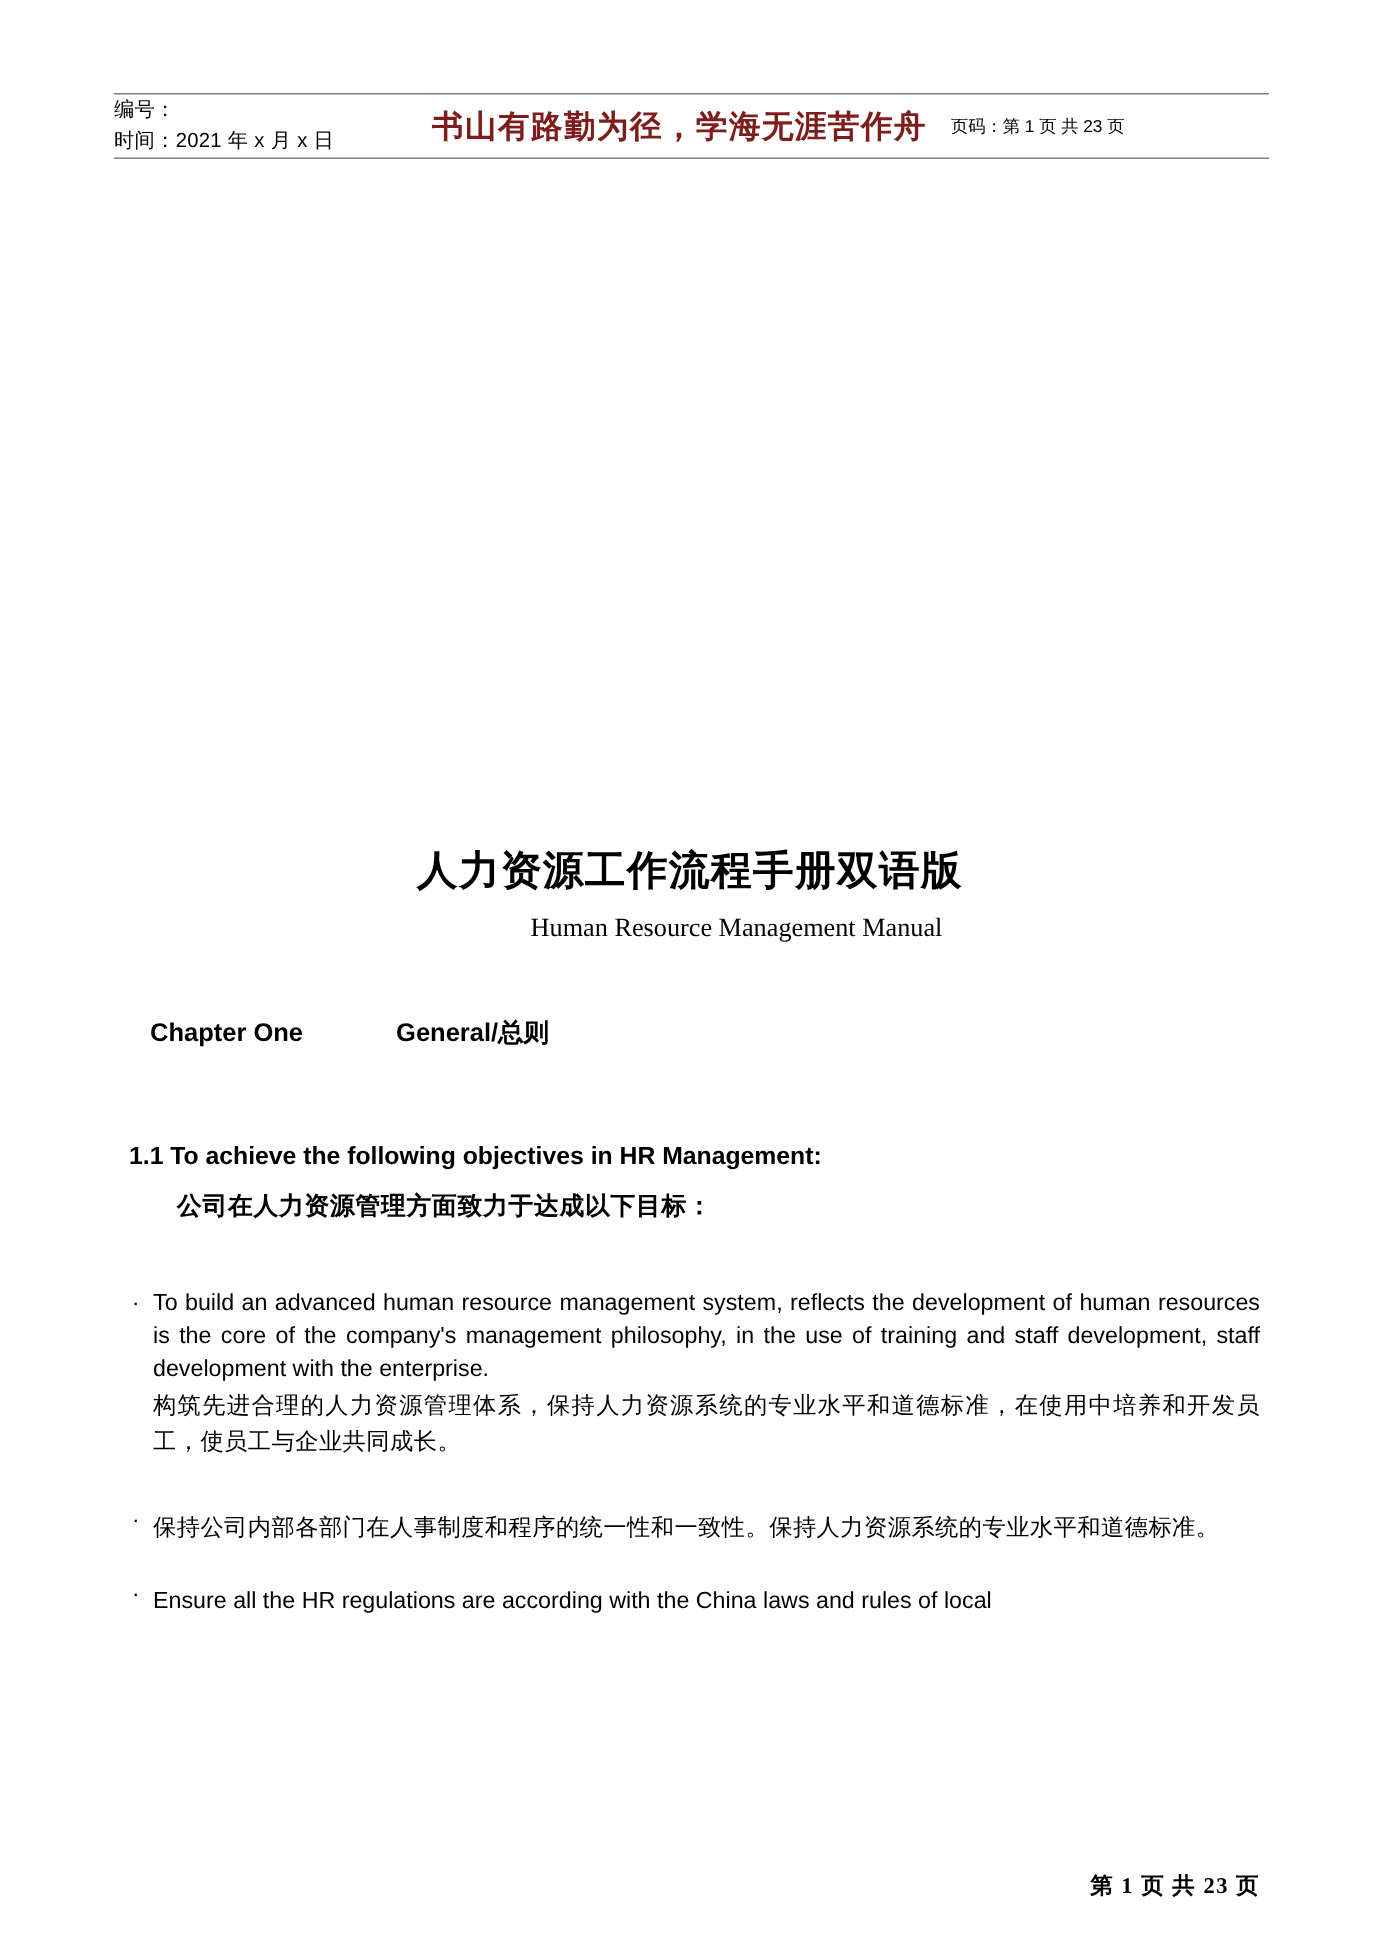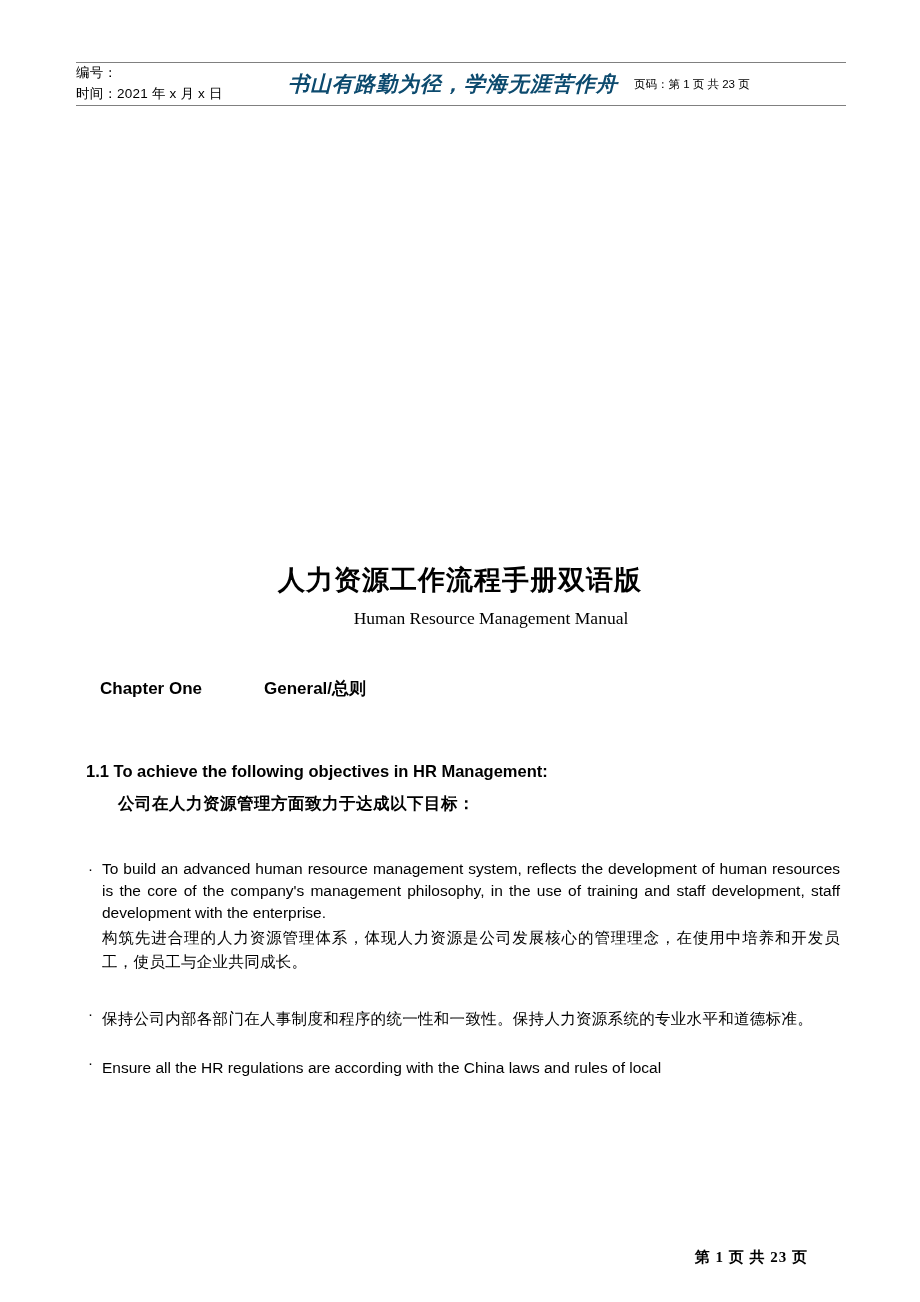--- a/index.html
+++ b/index.html
@@ -175,32 +175,31 @@
   #bullet-2 .b-en { line-height: 2.1; }
   #bullet-2 .b-zh { line-height: 2.0; }
 
   #bullet-3 { margin-top: 18px; }
   #bullet-3 .b-en { line-height: 2.1; }
 
   .hl {
     background: #c6c6c6;
   }
   .red {
-    color: #0c4a6e;
-    font-style: italic;
+    color: #7f1d1d;
   }
 
   
   .footer {
     position: absolute;
     left: 0;
     top: 1248px;
     width: 920px;
     text-align: right;
-    padding-right: 112px;
+    padding-right: 80px;
     box-sizing: border-box;
     font-family: "Liberation Serif", serif;
     font-size: 15px;
     font-weight: bold;
     letter-spacing: 1px;
   }
 </style>
 </head>
 <body>
 
@@ -230,21 +229,21 @@
 
   <div class="sec-en">1.1 To achieve the following objectives in HR Management:</div>
   <div class="sec-zh">公司在人力资源管理方面致力于达成以下目标：</div>
 
   <div class="bullets">
 
     <div class="bullet-item" id="bullet-1">
       <span class="bullet-dot">·</span>
       <div class="bullet-body">
         <div class="b-en">To build an advanced human resource management system, reflects the development of human resources is the core of the company's management philosophy, in the use of training and staff development, staff development with the enterprise.</div>
-        <div class="b-zh">构筑先进合理的人力资源管理体系，体现人力资源是公司发展核心的管理理念，在使用中培养和开发员工，使员工与企业共同成长。</div>
+        <div class="b-zh">构筑先进合理的人力资源管理体系，保持人力资源系统的专业水平和道德标准，在使用中培养和开发员工，使员工与企业共同成长。</div>
       </div>
     </div>
 
     <div class="bullet-item" id="bullet-2">
       <span class="bullet-dot">·</span>
       <div class="bullet-body">
         <div class="b-zh">保持公司内部各部门在人事制度和程序的统一性和一致性。保持人力资源系统的专业水平和道德标准。</div>
       </div>
     </div>
 

